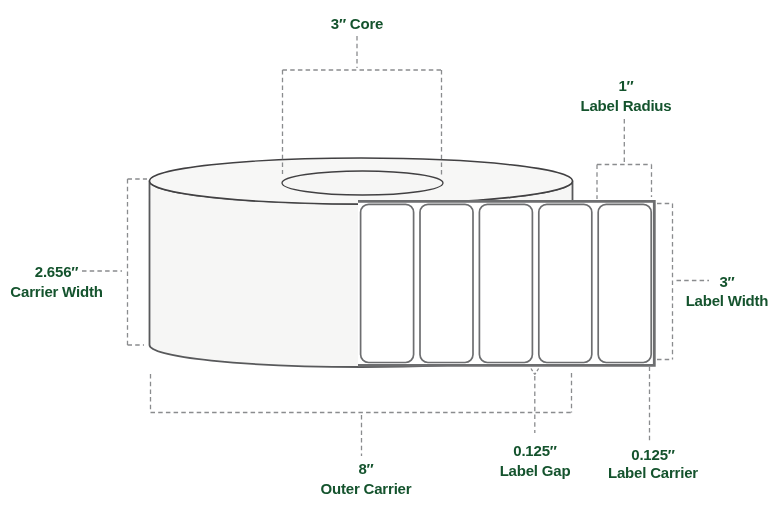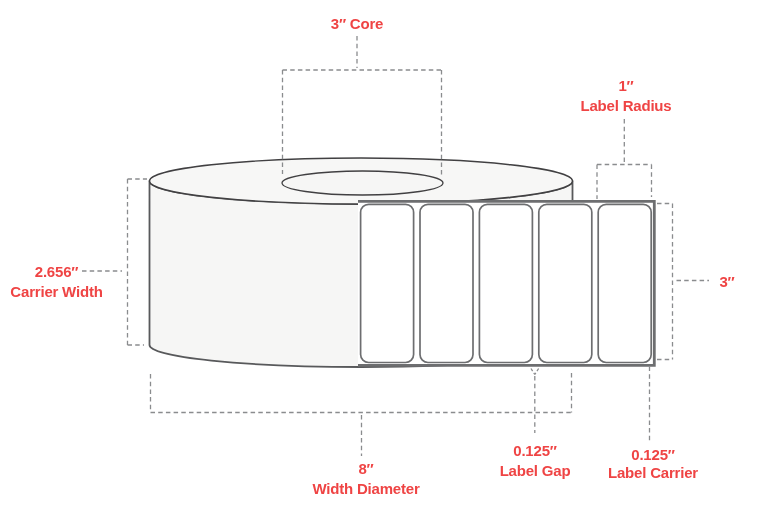--- a/index.html
+++ b/index.html
@@ -2,21 +2,21 @@
 <html><head>
 <meta charset="utf-8">
 <style>
   html,body{margin:0;padding:0;background:#ffffff;}
   #stage{
     position:relative;width:784px;height:512px;background:#ffffff;overflow:hidden;
     font-family:"Liberation Sans","DejaVu Sans",sans-serif;
   }
   #stage svg{position:absolute;left:0;top:0;}
   .callout{
-    position:absolute;text-align:center;color:#ef4444;
+    position:absolute;text-align:center;color:#14532d;
     font-weight:bold;font-size:15px;line-height:19.5px;letter-spacing:-0.2px;
     white-space:nowrap;
   }
   .callout .line{display:block;}
 </style>
 </head>
 <body>
 
 <div id="stage">
 
@@ -90,25 +90,26 @@
     <span class="line">Label Radius</span>
   </div>
 
   <div class="callout" style="left:0px;top:262px;width:113px;">
     <span class="line">2.656″</span>
     <span class="line">Carrier Width</span>
   </div>
 
   <div class="callout" style="left:293px;top:459px;width:146px;">
     <span class="line">8″</span>
-    <span class="line">Width Diameter</span>
+    <span class="line">Outer Carrier</span>
   </div>
 
   <div class="callout" style="left:671px;top:272px;width:112px;line-height:19px;">
     <span class="line">3″</span>
+    <span class="line">Label Width</span>
   </div>
 
   <div class="callout" style="left:477px;top:441px;width:116px;">
     <span class="line">0.125″</span>
     <span class="line">Label Gap</span>
   </div>
 
   <div class="callout" style="left:595px;top:446px;width:116px;line-height:17.5px;">
     <span class="line">0.125″</span>
     <span class="line">Label Carrier</span>

